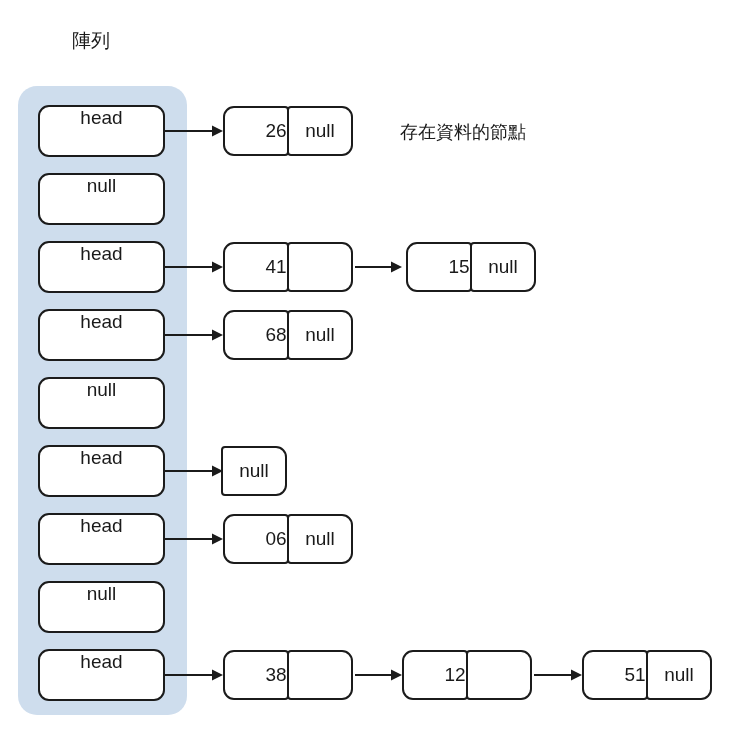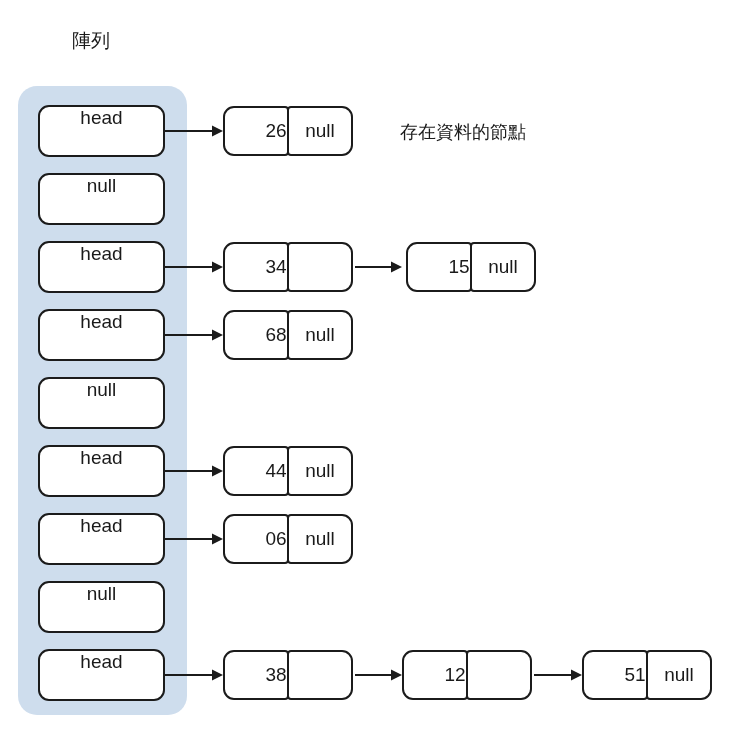--- a/index.html
+++ b/index.html
@@ -205,33 +205,32 @@
           <polygon points="48,6 37,11.5 37,0.5" fill="#1b1b1b"></polygon>
         </svg>
       </div>
     </div>
   <div id="nodes-layer">
       <div class="node" style="left: 223px; top: 106px;">
         <div class="node-cell data">26</div>
         <div class="node-cell link">null</div>
       </div>
       <div class="node" style="left: 223px; top: 242px;">
-        <div class="node-cell data">34</div>
+        <div class="node-cell data">41</div>
         <div class="node-cell link"></div>
       </div>
       <div class="node" style="left: 406px; top: 242px;">
         <div class="node-cell data">15</div>
         <div class="node-cell link">null</div>
       </div>
       <div class="node" style="left: 223px; top: 310px;">
         <div class="node-cell data">68</div>
         <div class="node-cell link">null</div>
       </div>
       <div class="node" style="left: 223px; top: 446px;">
-        <div class="node-cell data">44</div>
         <div class="node-cell link">null</div>
       </div>
       <div class="node" style="left: 223px; top: 514px;">
         <div class="node-cell data">06</div>
         <div class="node-cell link">null</div>
       </div>
       <div class="node" style="left: 223px; top: 650px;">
         <div class="node-cell data">38</div>
         <div class="node-cell link"></div>
       </div>

